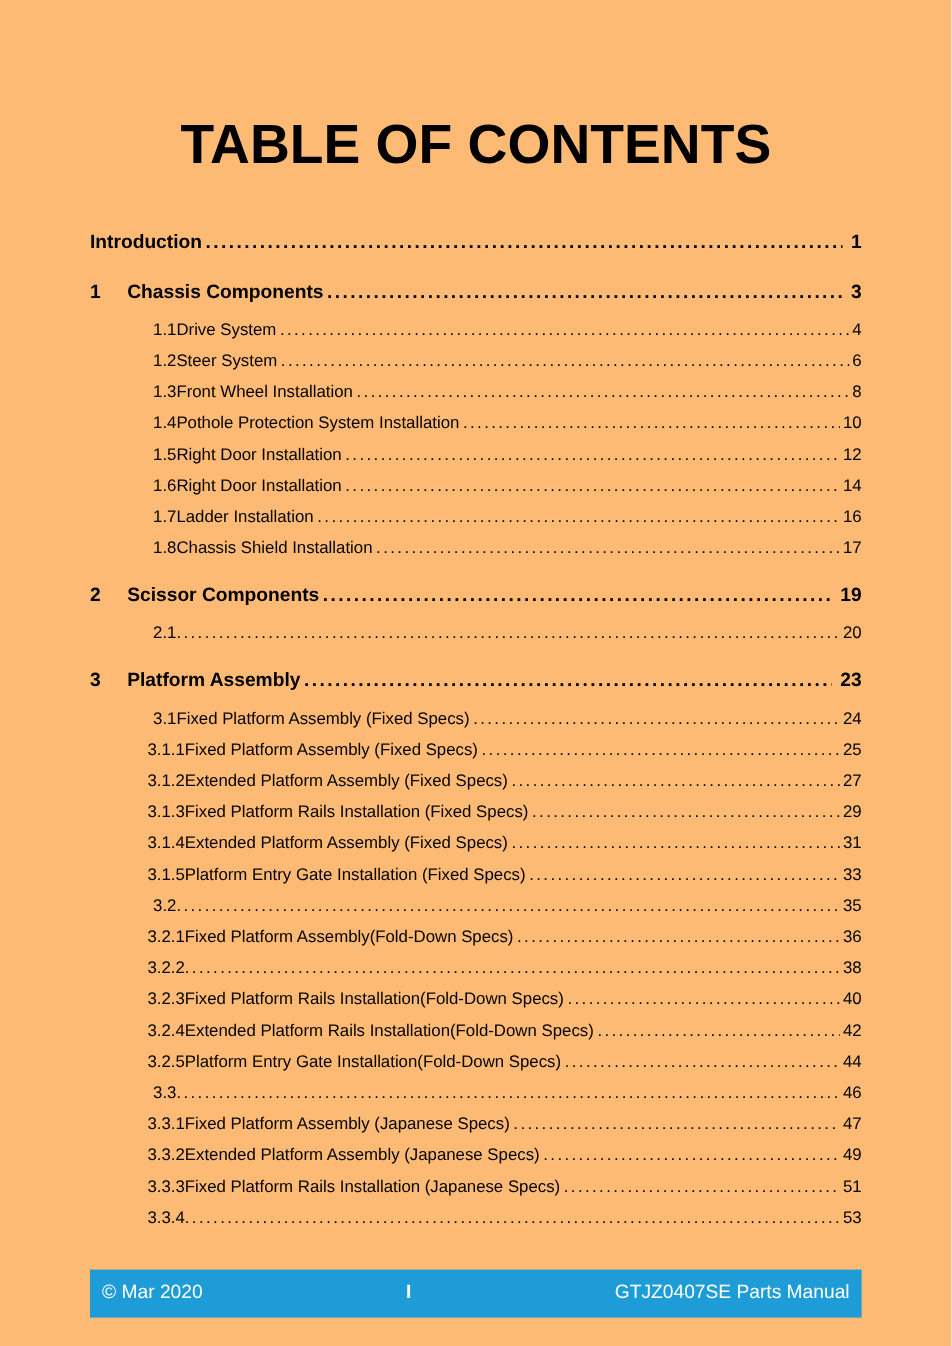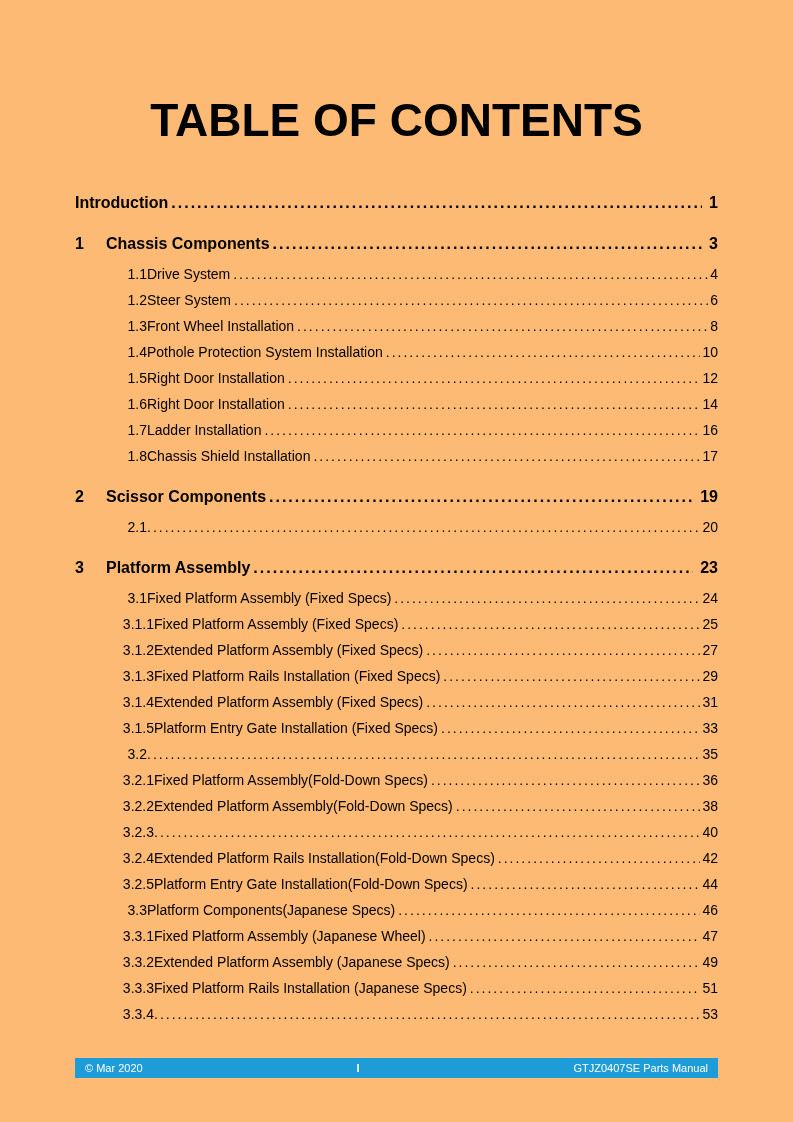--- a/index.html
+++ b/index.html
@@ -61,29 +61,29 @@
     flex: none;
     white-space: nowrap;
     padding-left: 2px;
   }
   .l0 .pagenum, .l1 .pagenum { padding-left: 7px; }
   .footer-bar {
     position: absolute;
     left: 75px;
     right: 75px;
     top: 1058px;
-    height: 20px;
+    height: 40px;
     background: #1e9cd7;
     color: #ffffff;
     display: flex;
     align-items: center;
     justify-content: space-between;
     padding: 0 10px;
     box-sizing: border-box;
-    font-size: 11px;
+    font-size: 16px;
   }
   .footer-bar .center { font-weight: bold; }
 </style>
 </head>
 <body>
 
 <div class="page">
 
   <h1 class="doc-title">TABLE OF CONTENTS</h1>
 
@@ -206,50 +206,49 @@
         <span class="pagenum">35</span>
       </div>
       <div class="row l3">
         <span class="num">3.2.1</span>
         <span class="label">Fixed Platform Assembly(Fold-Down Specs)</span>
         <span class="dots">............................................................................................................................................................................................................................................................................................................</span>
         <span class="pagenum">36</span>
       </div>
       <div class="row l3">
         <span class="num">3.2.2</span>
-        <span class="label">Extended Platform Assembly(Fold-Down Specs)</span>
         <span class="dots">............................................................................................................................................................................................................................................................................................................</span>
         <span class="pagenum">38</span>
       </div>
       <div class="row l3">
         <span class="num">3.2.3</span>
+        <span class="label">Fixed Platform Rails Installation(Fold-Down Specs)</span>
         <span class="dots">............................................................................................................................................................................................................................................................................................................</span>
         <span class="pagenum">40</span>
       </div>
       <div class="row l3">
         <span class="num">3.2.4</span>
         <span class="label">Extended Platform Rails Installation(Fold-Down Specs)</span>
         <span class="dots">............................................................................................................................................................................................................................................................................................................</span>
         <span class="pagenum">42</span>
       </div>
       <div class="row l3">
         <span class="num">3.2.5</span>
         <span class="label">Platform Entry Gate Installation(Fold-Down Specs)</span>
         <span class="dots">............................................................................................................................................................................................................................................................................................................</span>
         <span class="pagenum">44</span>
       </div>
       <div class="row l2">
         <span class="num">3.3</span>
-        <span class="label">Platform Components(Japanese Specs)</span>
         <span class="dots">............................................................................................................................................................................................................................................................................................................</span>
         <span class="pagenum">46</span>
       </div>
       <div class="row l3">
         <span class="num">3.3.1</span>
-        <span class="label">Fixed Platform Assembly (Japanese Wheel)</span>
+        <span class="label">Fixed Platform Assembly (Japanese Specs)</span>
         <span class="dots">............................................................................................................................................................................................................................................................................................................</span>
         <span class="pagenum">47</span>
       </div>
       <div class="row l3">
         <span class="num">3.3.2</span>
         <span class="label">Extended Platform Assembly (Japanese Specs)</span>
         <span class="dots">............................................................................................................................................................................................................................................................................................................</span>
         <span class="pagenum">49</span>
       </div>
       <div class="row l3">

